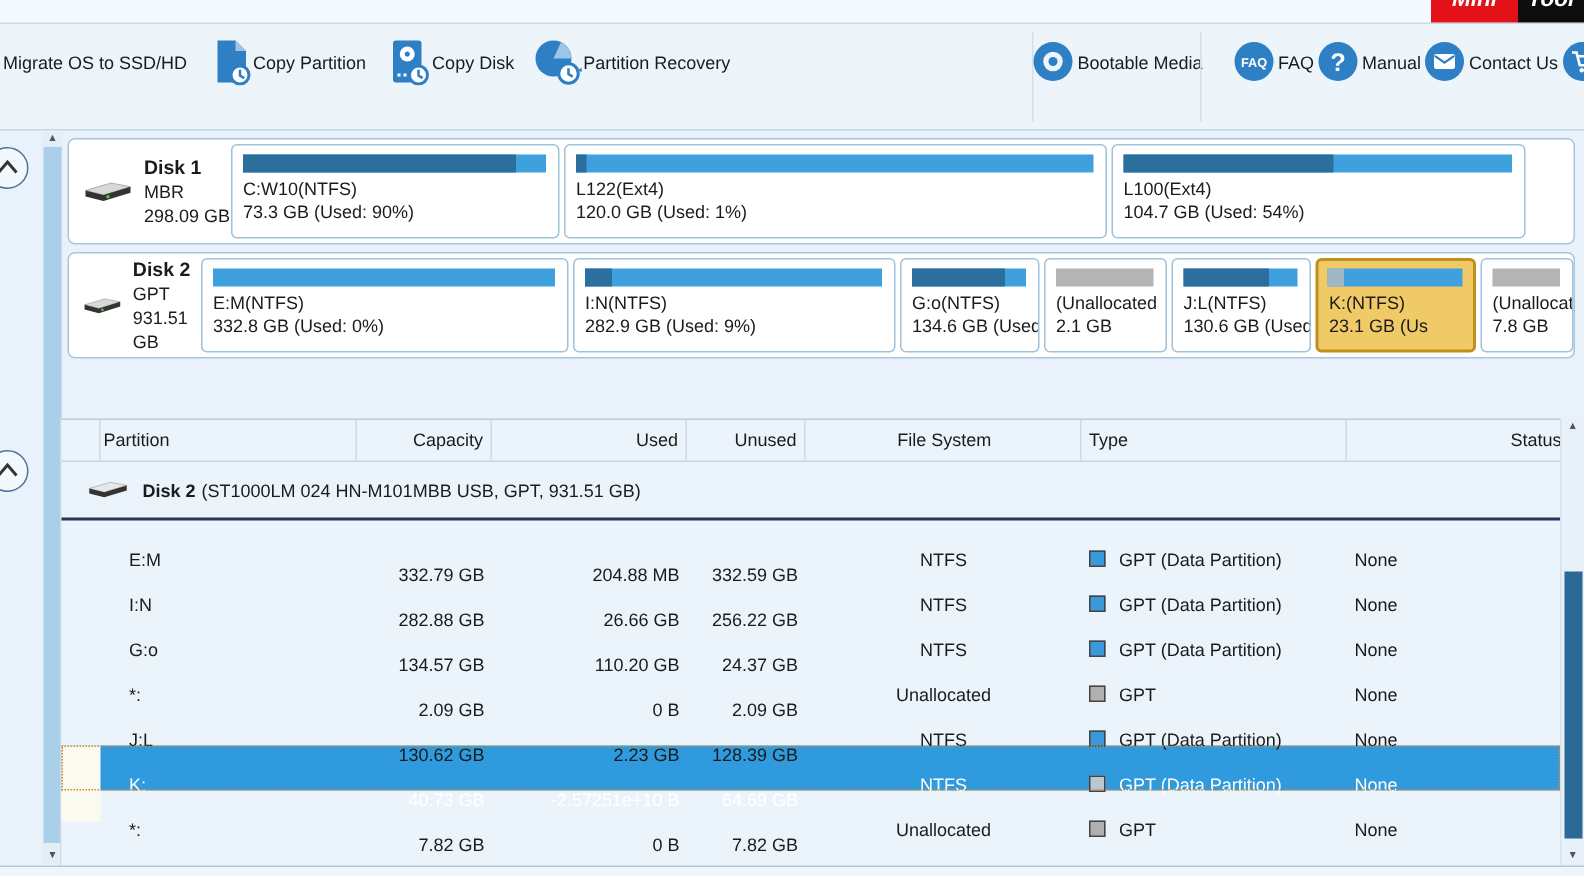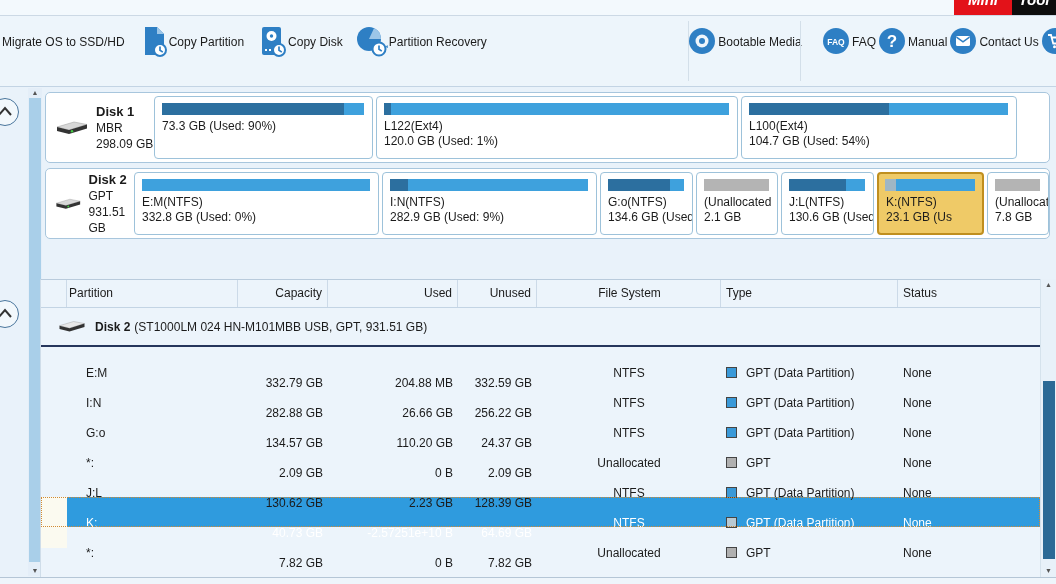--- a/index.html
+++ b/index.html
@@ -225,20 +225,21 @@
         <div class="dname">Disk 1</div>
         <div>MBR</div>
         <div>298.09 GB</div>
       </div>
     </div>
     <div class="parts">
       <div class="part-box" style="width:219px;">
         <div class="pbar">
             <div class="used" style="width:90%;"></div>
           </div>
+        <div class="ptext">C:W10(NTFS)</div>
         <div class="ptext">73.3 GB (Used: 90%)</div>
       </div>
       <div class="part-box" style="width:362px;">
         <div class="pbar">
             <div class="used" style="width:2%;"></div>
           </div>
         <div class="ptext">L122(Ext4)</div>
         <div class="ptext">120.0 GB (Used: 1%)</div>
       </div>
       <div class="part-box" style="width:276px;">
@@ -315,21 +316,21 @@
 
   <div class="table">
     <div class="grid thead">
       <div class="th"></div>
       <div class="th">Partition</div>
       <div class="th right">Capacity</div>
       <div class="th right">Used</div>
       <div class="th right">Unused</div>
       <div class="th center">File System</div>
       <div class="th pad5">Type</div>
-      <div class="th pad5" style="border-right:none;">Status</div>
+      <div class="th pad5" style="border-right:none;text-align:right;">Status</div>
     </div>
 
     <div class="group-row">
       <svg width="30" height="17" viewBox="0 0 36 20">
         <polygon points="3,9 20,4 33,6.5 15,12" fill="#e8e8e8" stroke="#9a9a9a" stroke-width="0.5"></polygon>
         <polygon points="3,9 15,12 33,6.5 33,10.5 15,16 3,13" fill="#333"></polygon>
       </svg>
       <span class="gname">Disk 2</span>
       <span>(ST1000LM 024 HN-M101MBB USB, GPT, 931.51 GB)</span>
     </div>

